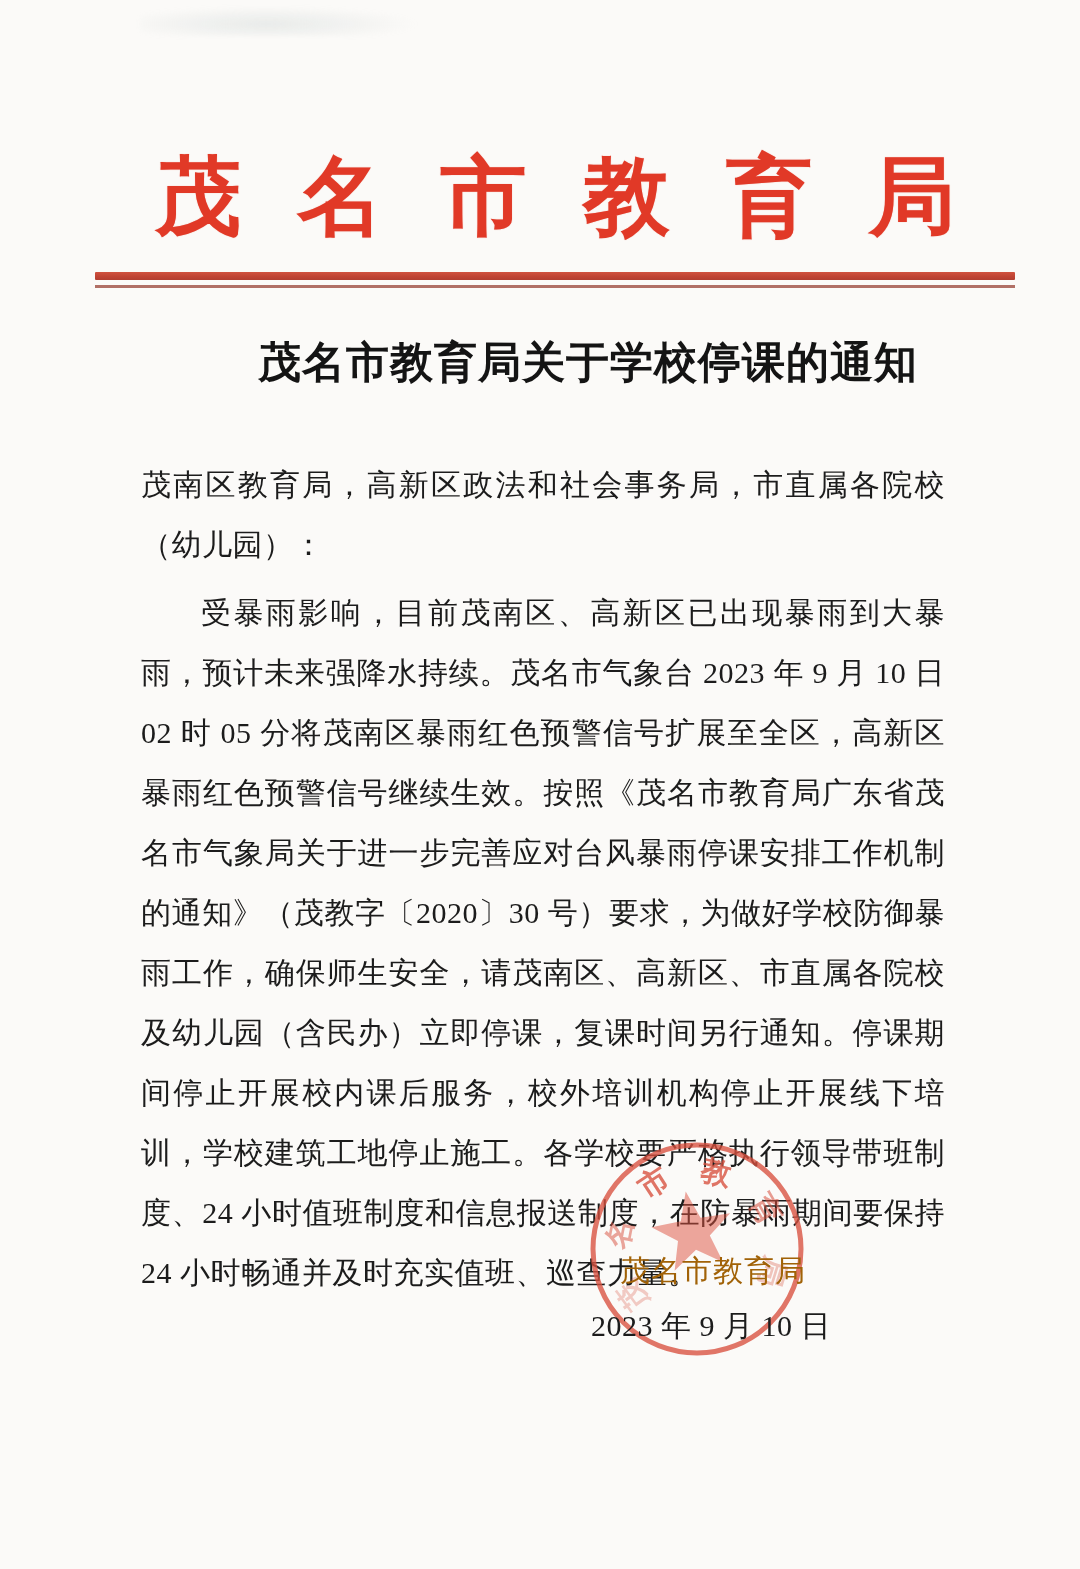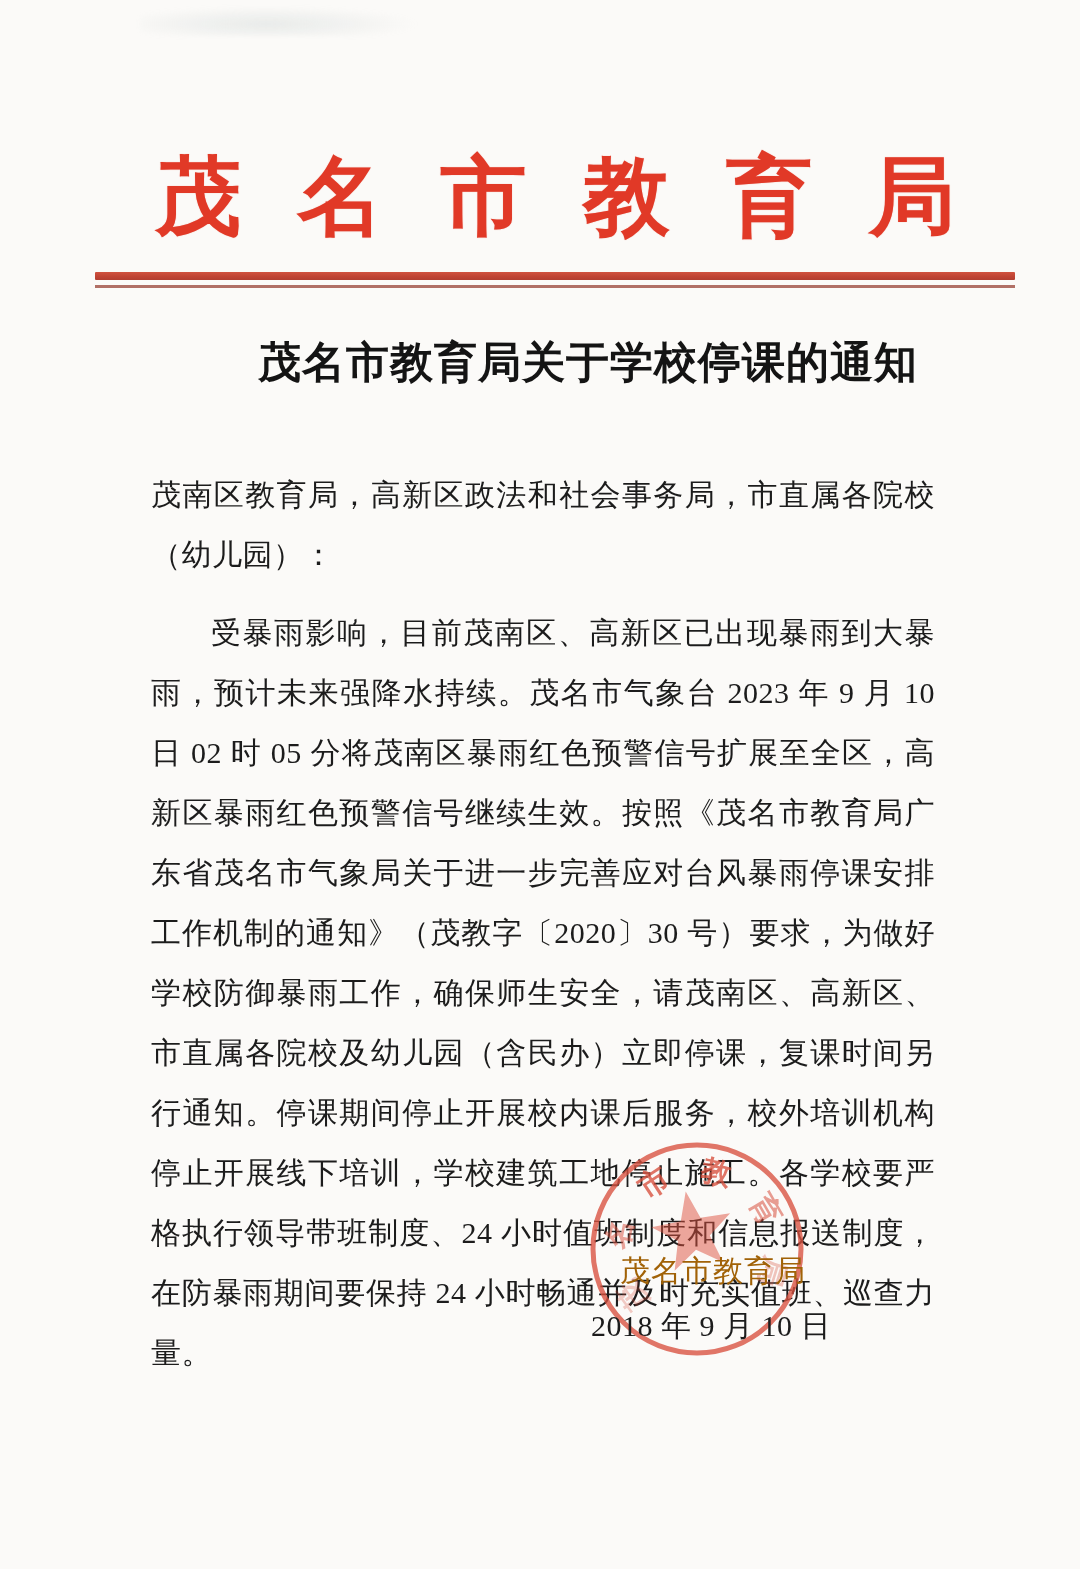--- a/index.html
+++ b/index.html
@@ -67,21 +67,21 @@
     position: absolute;
     left: 133px; top: 447px;
     width: 820px;
     font-size: 30px;
     line-height: 60px;
     text-align: justify;
     text-justify: inter-character;
     letter-spacing: 0.5px;
     color: #1c1c1c;
   }
-  .body-text p { margin: 18px; }
+  .body-text p { margin: 8px; }
   .body-text p.indent { text-indent: 2em; }
   .sign-name {
     position: absolute;
     left: 620px; top: 1251px;
     font-size: 30px;
     letter-spacing: 1px;
     color: #a16207;
     z-index: 2;
   }
   .sign-date {
@@ -125,21 +125,21 @@
   <div class="rule-thin"></div>
 
   <div class="doc-title">茂名市教育局关于学校停课的通知</div>
 
   <div class="body-text">
     <p>茂南区教育局，高新区政法和社会事务局，市直属各院校（幼儿园）：</p>
     <p class="indent">受暴雨影响，目前茂南区、高新区已出现暴雨到大暴雨，预计未来强降水持续。茂名市气象台 2023 年 9 月 10 日 02 时 05 分将茂南区暴雨红色预警信号扩展至全区，高新区暴雨红色预警信号继续生效。按照《茂名市教育局广东省茂名市气象局关于进一步完善应对台风暴雨停课安排工作机制的通知》（茂教字〔2020〕30 号）要求，为做好学校防御暴雨工作，确保师生安全，请茂南区、高新区、市直属各院校及幼儿园（含民办）立即停课，复课时间另行通知。停课期间停止开展校内课后服务，校外培训机构停止开展线下培训，学校建筑工地停止施工。各学校要严格执行领导带班制度、24 小时值班制度和信息报送制度，在防暴雨期间要保持 24 小时畅通并及时充实值班、巡查力量。</p>
   </div>
 
   <div class="sign-name">茂名市教育局</div>
-  <div class="sign-date">2018 年 9 月 10 日</div>
+  <div class="sign-date">2023 年 9 月 10 日</div>
 
   <svg class="seal" viewBox="0 0 222 222">
     <circle cx="111" cy="111" r="104" fill="none" stroke="#d8503e" stroke-width="5" opacity="0.85"></circle>
     <polygon points="99.7,53.6 114.5,79.7 144.1,75.3 123.8,97.4 137.2,124.2 110.0,111.7 88.6,132.7 92.0,103.0 65.4,89.2 94.8,83.2" fill="#dc5240" opacity="0.55"></polygon>
     <g fill="#d8503e" font-size="30" text-anchor="middle">
       <text transform="rotate(-126,111,111)" x="111" y="42" opacity="0.30">茂</text>
       <text transform="rotate(-79,111,111)" x="111" y="42" opacity="0.55">名</text>
       <text transform="rotate(-33,111,111)" x="111" y="42" opacity="0.85">市</text>
       <text transform="rotate(14,111,111)" x="111" y="42" opacity="0.85">教</text>
       <text transform="rotate(60,111,111)" x="111" y="42" opacity="0.60">育</text>

